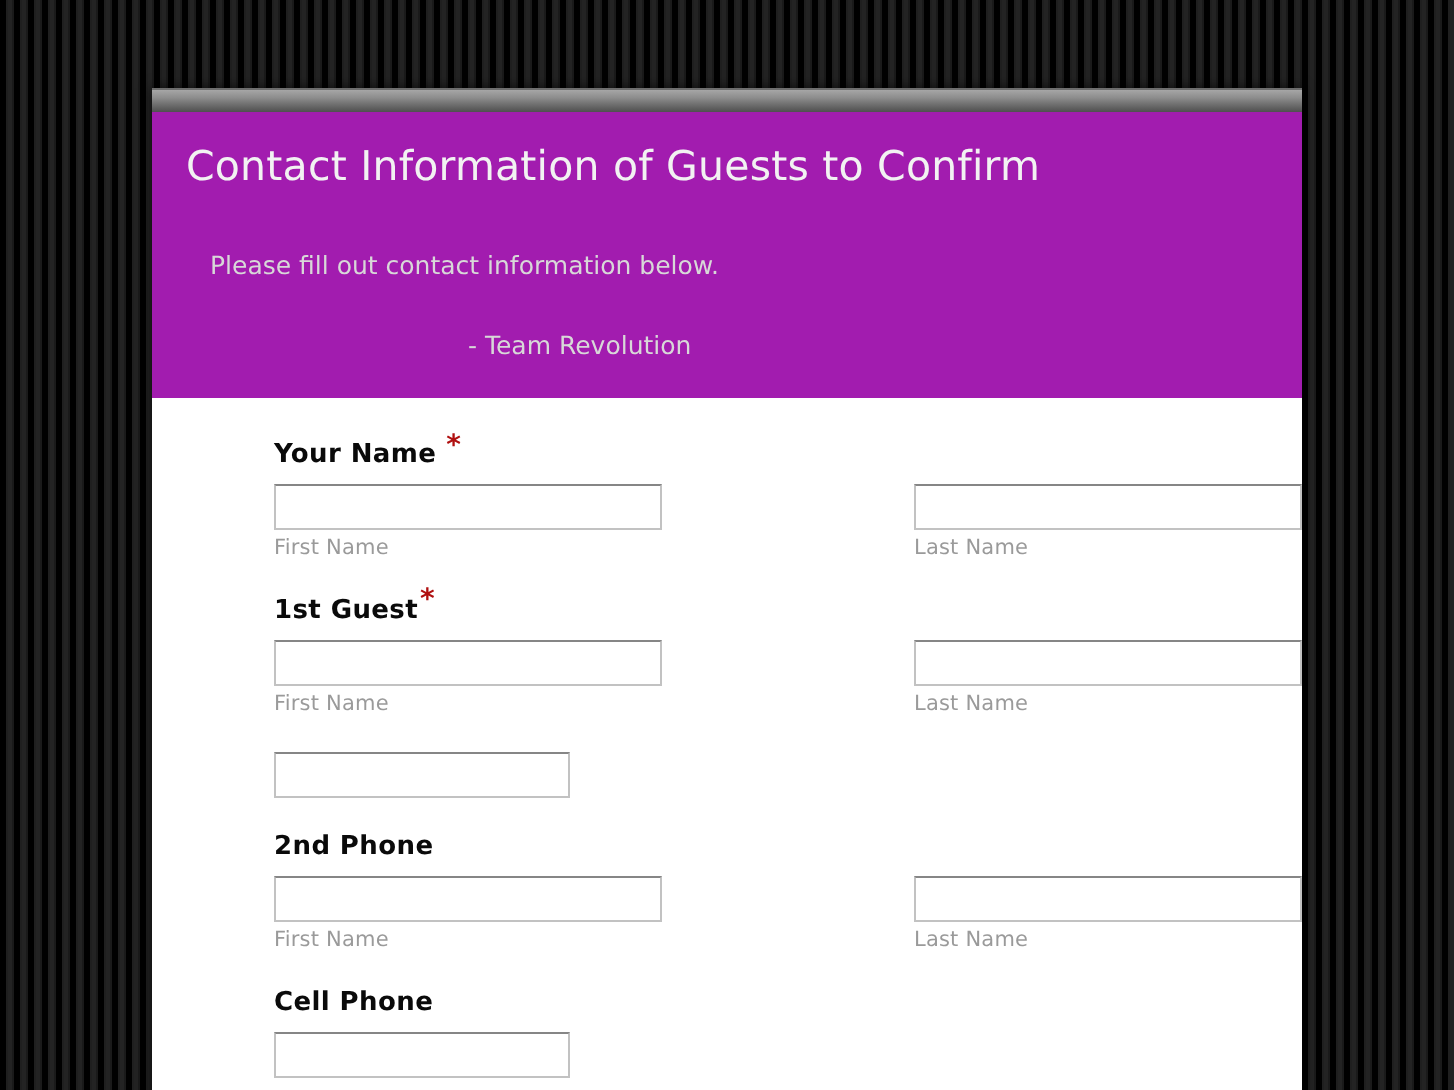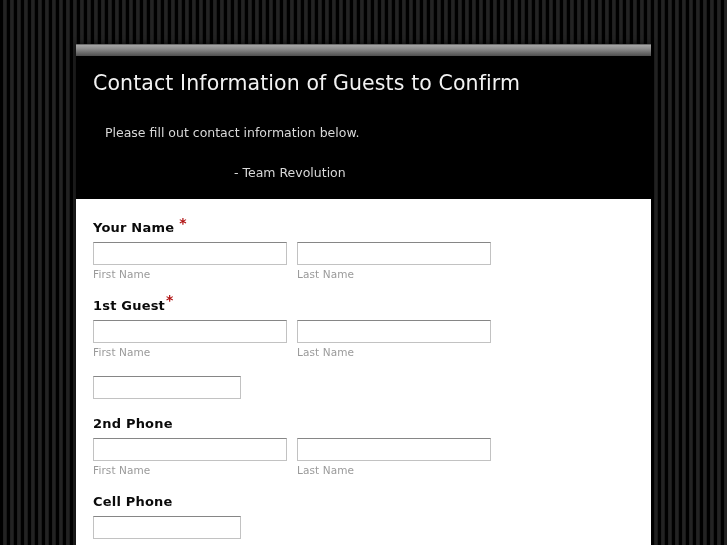--- a/index.html
+++ b/index.html
@@ -31,21 +31,21 @@
     left: 76px;
     top: 44px;
     width: 575px;
     min-height: 501px;
     background: #ffffff;
     box-shadow: 0 0 6px rgba(0,0,0,0.75);
   }
 
   
   #form-header {
-    background: #000000;
+    background: #a21caf;
     padding: 0 0 18px 0;
     position: relative;
     border-top: 1px solid #6d6d6d;
   }
   #form-header::before {
     content: "";
     display: block;
     height: 11px;
     width: 100%;
     background: linear-gradient(to bottom, #a6a6a6 0%, #8d8d8d 35%, #6b6b6b 70%, #4f4f4f 100%);
@@ -74,20 +74,21 @@
     line-height: 1.3;
   }
 
   
   #form-body {
     padding: 22px 0 20px 17px;
     background: #ffffff;
   }
   .form-row {
     margin-bottom: 18px;
+    margin-left: 44px;
   }
   .field-label {
     font-size: 13px;
     font-weight: bold;
     color: #0a0a0a;
     letter-spacing: 0.2px;
     display: block;
     margin-bottom: 6px;
     line-height: 1.15;
   }
@@ -99,20 +100,21 @@
     line-height: 0;
     position: relative;
     top: 1px;
   }
   .req-star.spaced { margin-left: 5px; }
   .req-star.tight  { margin-left: 1px; }
 
   .inputs-line {
     display: flex;
     align-items: flex-start;
+    justify-content: space-between;
   }
   .sub-block { position: relative; }
   .sub-block.first { width: 194px; margin-right: 10px; }
   .sub-block.last  { width: 194px; }
   .sub-block.phone { width: 148px; }
 
   .text-input {
     display: block;
     width: 100%;
     box-sizing: border-box;

